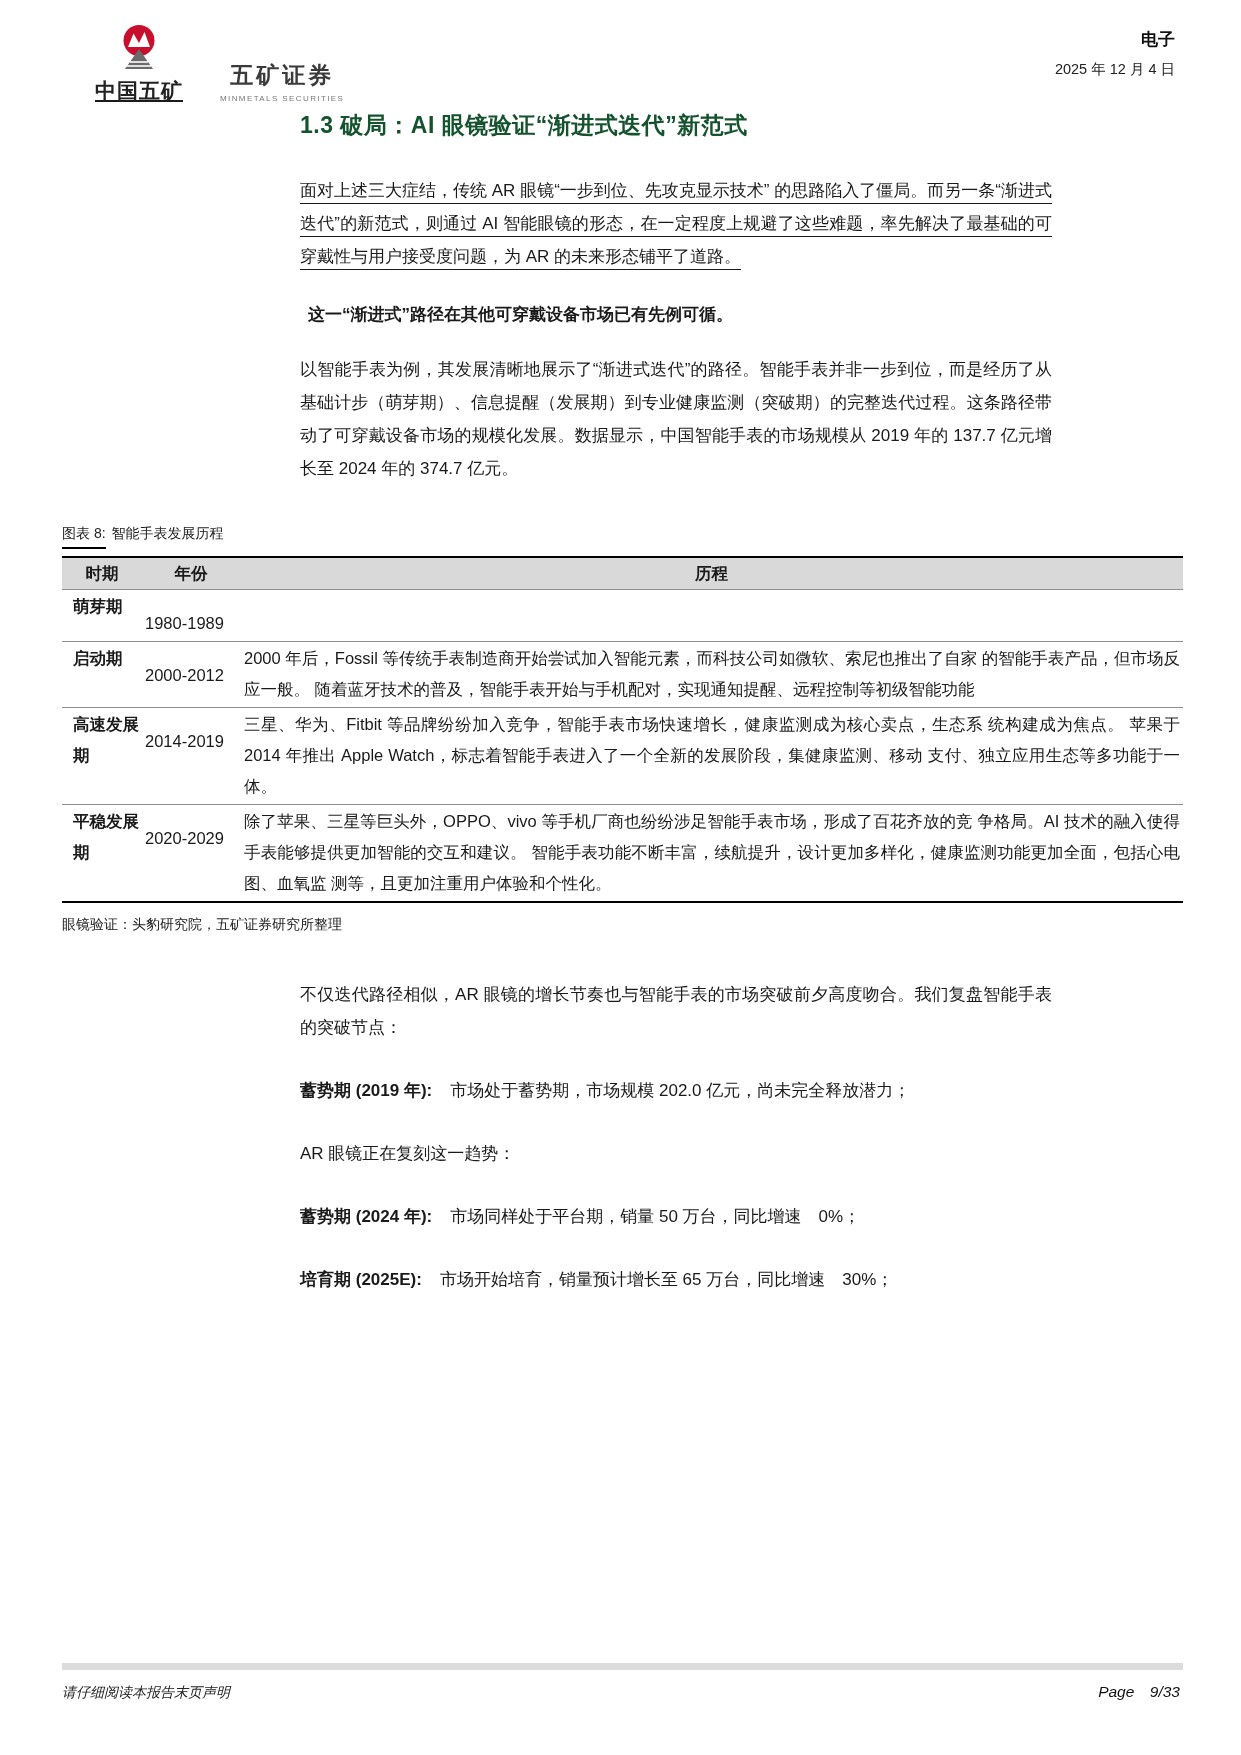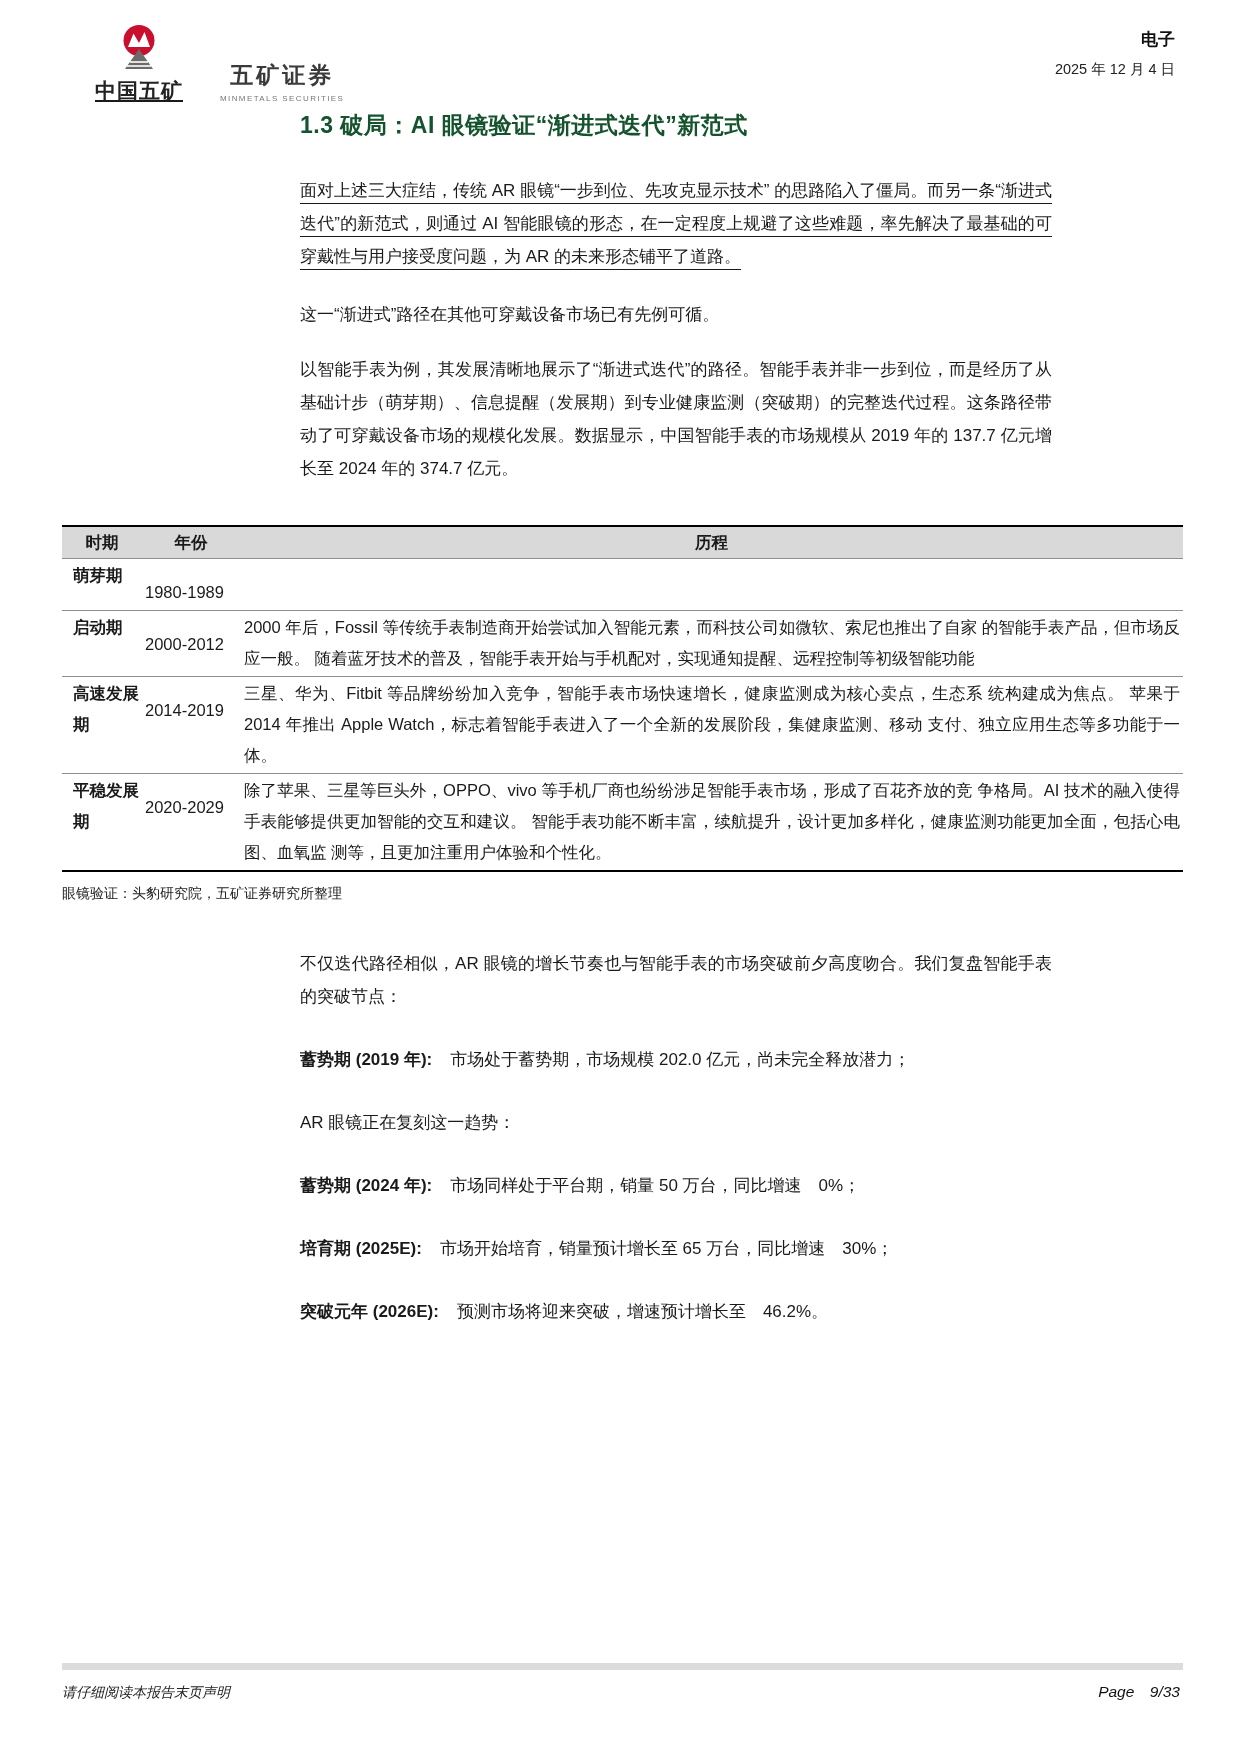--- a/index.html
+++ b/index.html
@@ -20,21 +20,21 @@
 
   .header-right { position:absolute; right:66px; top:28px; text-align:right; }
   .category { font-size:17px; font-weight:bold; color:#111; }
   .date { font-size:14.5px; margin-top:9px; color:#222; }
 
   
   .content { margin-left:300px; width:752px; }
   .sec-title { padding-top:110px; color:#14532d; font-size:23px; font-weight:bold; letter-spacing:0.5px; }
   .para { font-size:17px; line-height:33px; text-align:justify; color:#1a1a1a; }
   .p-underline { margin-top:33px; text-decoration:underline; text-underline-offset:7px; text-decoration-thickness:1.2px; }
-  .p-bold { margin-top:25px; font-weight:normal; text-align:left; font-size:17px; line-height:33px; }
+  .p-bold { margin-top:25px; font-weight:bold; text-align:left; font-size:17px; line-height:33px;margin-left:8px; }
   .p-normal { margin-top:22px; }
 
   
   .figure { margin-left:62px; width:1121px; margin-top:40px; }
   .fig-caption { font-size:14px; color:#222; margin-bottom:7px; }
   .cap-prefix { display:inline-block; border-bottom:2px solid #000; padding-bottom:4px; }
   .cap-title { margin-left:6px; }
   .data-table { width:100%; border-top:2px solid #000; border-bottom:2px solid #000; font-size:16.5px; }
   .t-head { display:grid; grid-template-columns:80px 98px 1fr; background:#D9D9D9; font-weight:bold; }
   .t-head > div { padding:5px 2px 6px; text-align:center; line-height:20px; }
@@ -82,20 +82,23 @@
 </div>
 
 <main class="content">
   <h2 class="sec-title">1.3 破局：AI 眼镜验证“渐进式迭代”新范式</h2>
   <p class="para p-underline">面对上述三大症结，传统 AR 眼镜“一步到位、先攻克显示技术” 的思路陷入了僵局。而另一条“渐进式迭代”的新范式，则通过 AI 智能眼镜的形态，在一定程度上规避了这些难题，率先解决了最基础的可穿戴性与用户接受度问题，为 AR 的未来形态铺平了道路。</p>
   <p class="p-bold">这一“渐进式”路径在其他可穿戴设备市场已有先例可循。</p>
   <p class="para p-normal">以智能手表为例，其发展清晰地展示了“渐进式迭代”的路径。智能手表并非一步到位，而是经历了从基础计步（萌芽期）、信息提醒（发展期）到专业健康监测（突破期）的完整迭代过程。这条路径带动了可穿戴设备市场的规模化发展。数据显示，中国智能手表的市场规模从 2019 年的 137.7 亿元增长至 2024 年的 374.7 亿元。</p>
 </main>
 
 <section class="figure">
+  <div class="fig-caption">
+    <span class="cap-prefix">图表 8:</span><span class="cap-title">智能手表发展历程</span>
+  </div>
 
   <div class="data-table">
     <div class="t-head">
       <div>时期</div>
       <div>年份</div>
       <div>历程</div>
     </div>
 
     <div class="t-row">
       <div class="cell-period">萌芽期</div>
@@ -129,20 +132,17 @@
   </p>
 
   <p class="para bullet">AR 眼镜正在复刻这一趋势：</p>
 
   <p class="bullet">
     <strong class="lead">蓄势期 (2024 年):</strong><span>市场同样处于平台期，销量 50 万台，同比增速　0%；</span>
   </p>
   <p class="bullet">
     <strong class="lead">培育期 (2025E):</strong><span>市场开始培育，销量预计增长至 65 万台，同比增速　30%；</span>
   </p>
-  <p class="bullet">
-    <strong class="lead">突破元年 (2026E):</strong><span>预测市场将迎来突破，增速预计增长至　46.2%。</span>
-  </p>
 </main>
 
 <div class="footer-bar"></div>
 <div class="footer-disclaimer">请仔细阅读本报告末页声明</div>
 <div class="footer-page">Page　9/33</div>
 
 </body></html>

